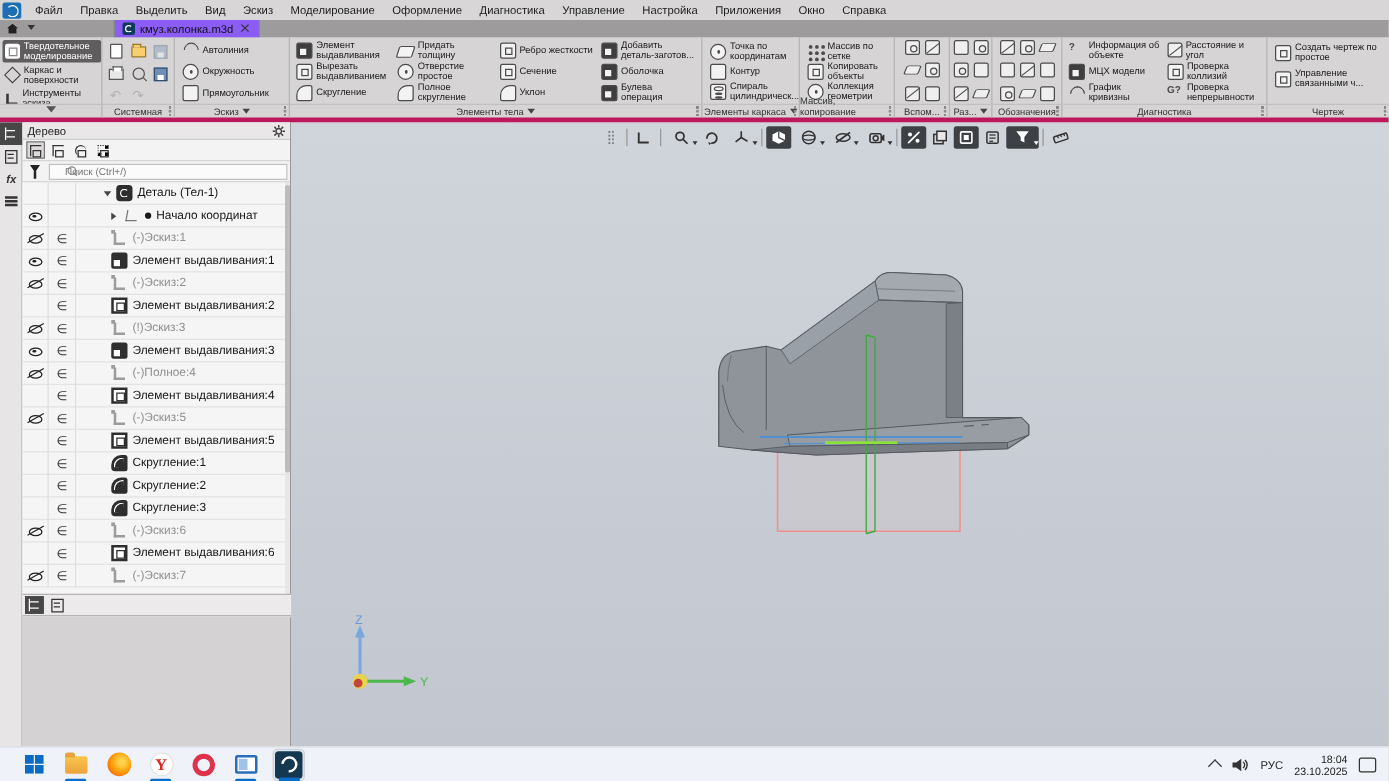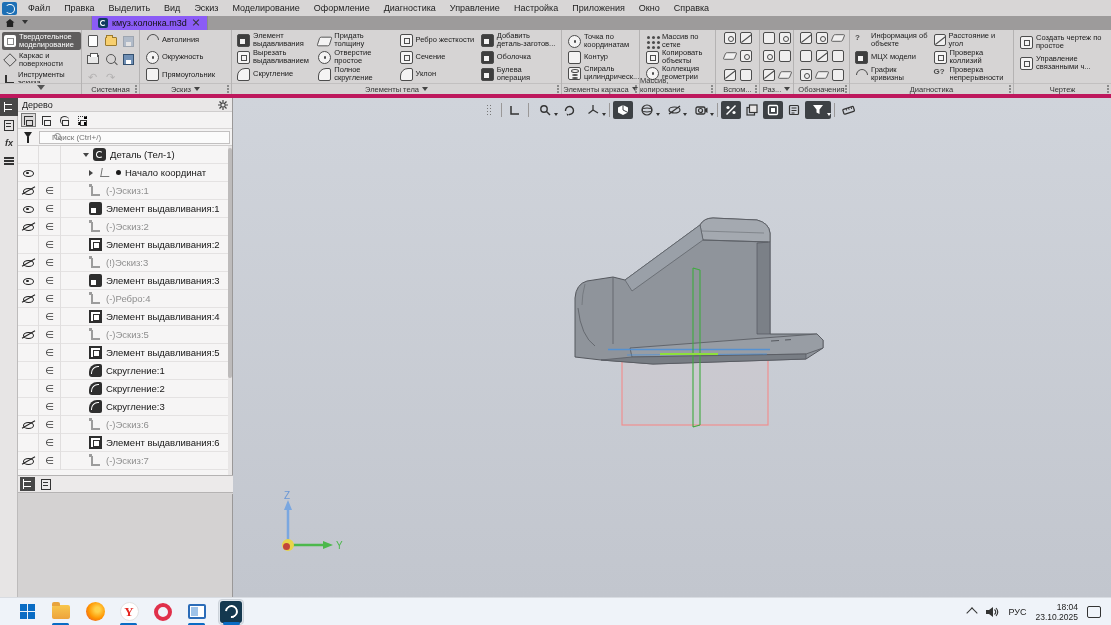--- a/index.html
+++ b/index.html
@@ -632,21 +632,21 @@
           <span>Элемент выдавливания:3</span>
         </div>
       <div class="trow dim eye-hidden">
           <span class="eyecell">
             <span class="eyeicon"></span>
           </span>
           <span class="seccell">∈</span>
           <span class="ind"></span>
           <span class="ind"></span>
           <span class="fico fi-sketch"></span>
-          <span>(-)Ребро:4</span>
+          <span>(-)Полное:4</span>
         </div>
       <div class="trow eye-none">
           <span class="eyecell"></span>
           <span class="seccell">∈</span>
           <span class="ind"></span>
           <span class="ind"></span>
           <span class="fico fi-cut"></span>
           <span>Элемент выдавливания:4</span>
         </div>
       <div class="trow dim eye-hidden">

